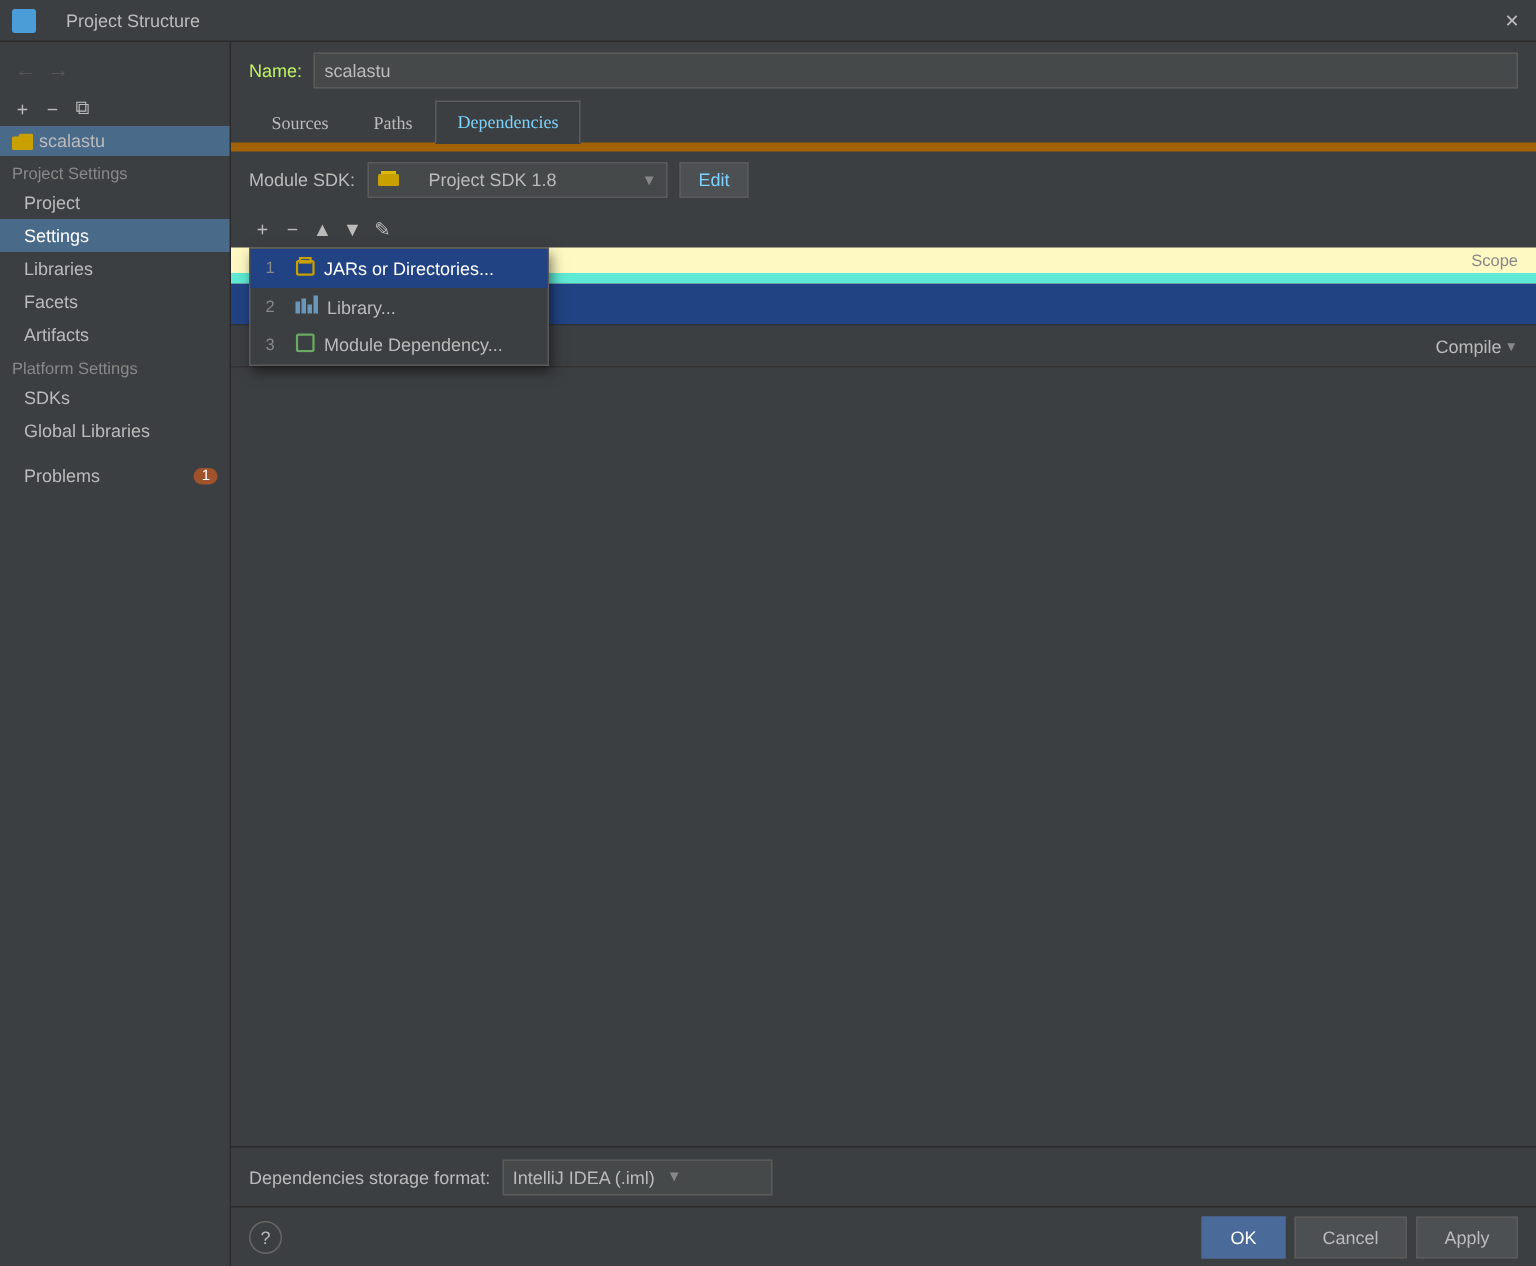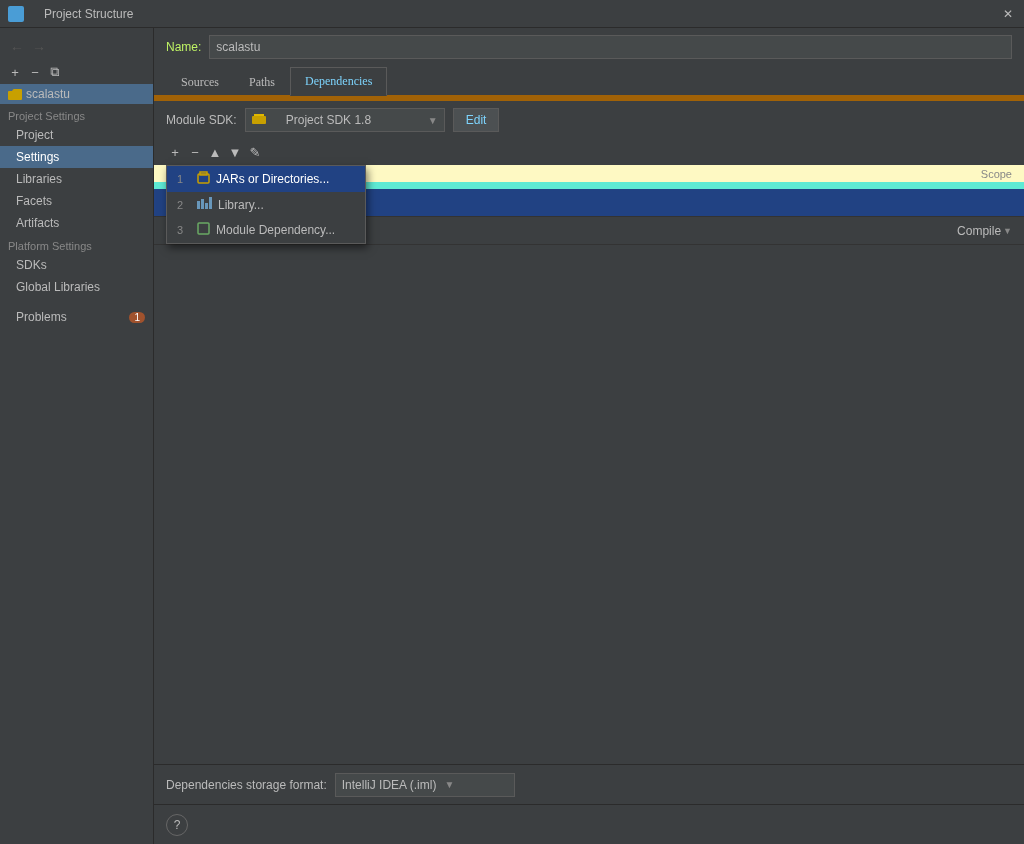--- a/index.html
+++ b/index.html
@@ -636,16 +636,21 @@
       <div class="storage-select">
         <span>IntelliJ IDEA (.iml)</span>
         <span style="font-size:10px; color:#888; margin-left:4px;">▼</span>
       </div>
     </div>
 
     <div class="bottom-bar">
       <div class="bottom-left">
         <button class="help-btn">?</button>
       </div>
+      <div class="bottom-right">
+        <button class="action-btn primary">OK</button>
+        <button class="action-btn">Cancel</button>
+        <button class="action-btn">Apply</button>
+      </div>
     </div>
 
   </div>
 </div>
 
 </body></html>

